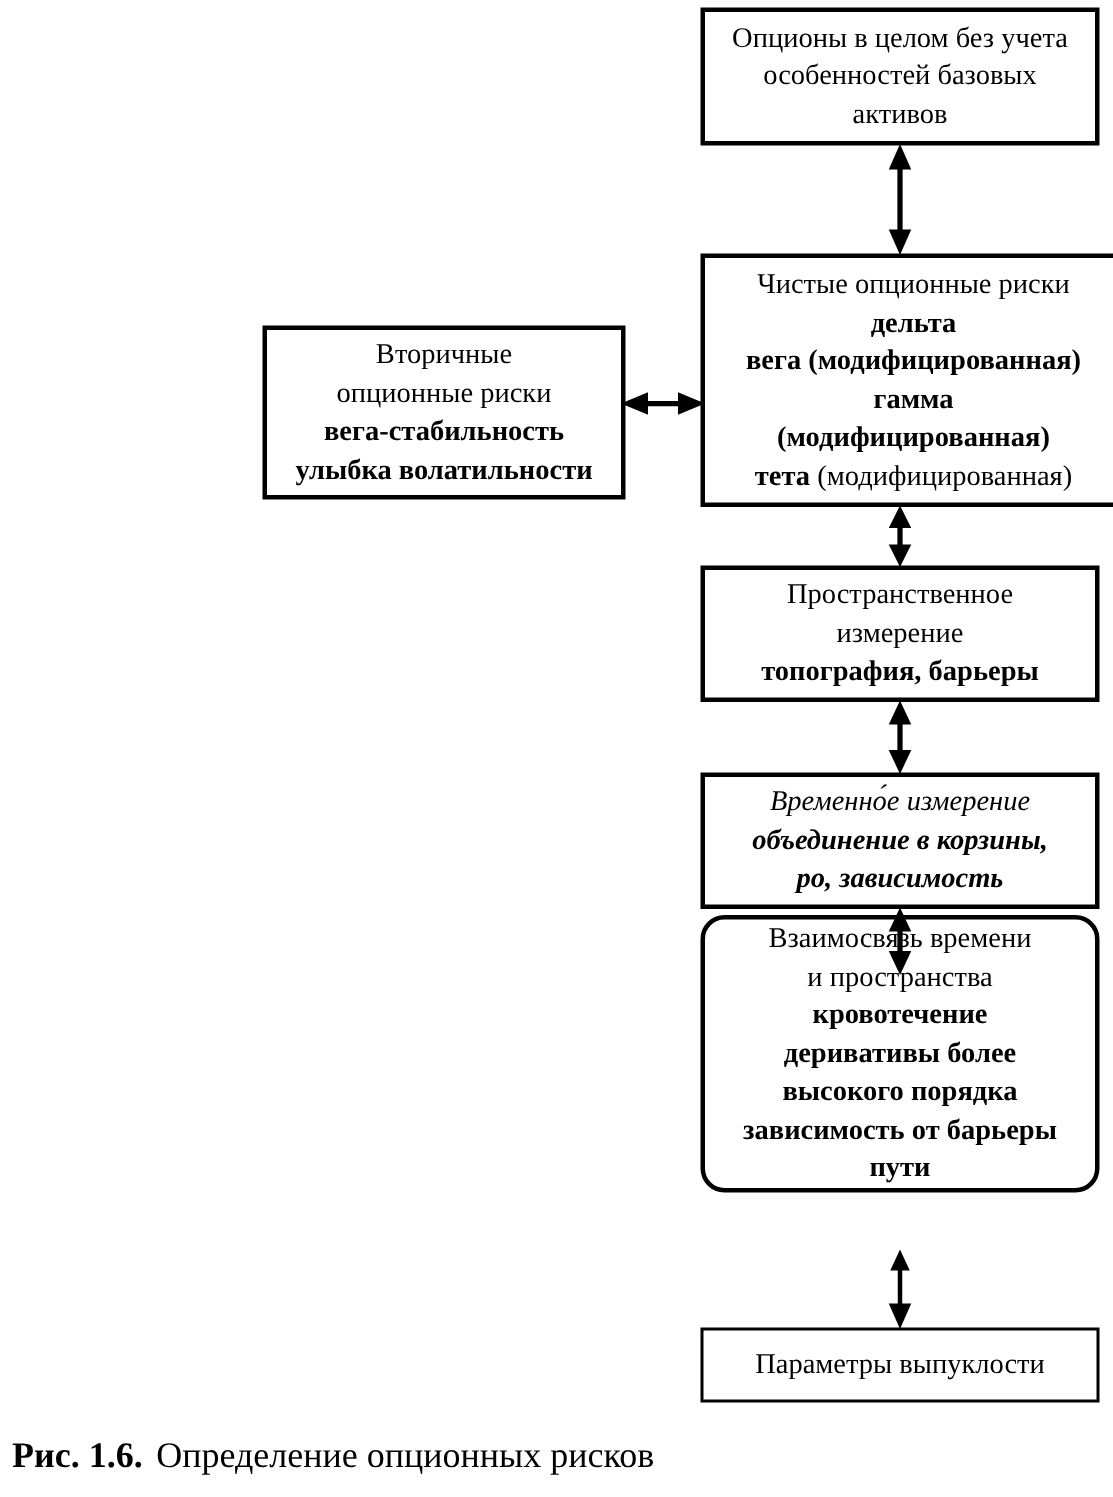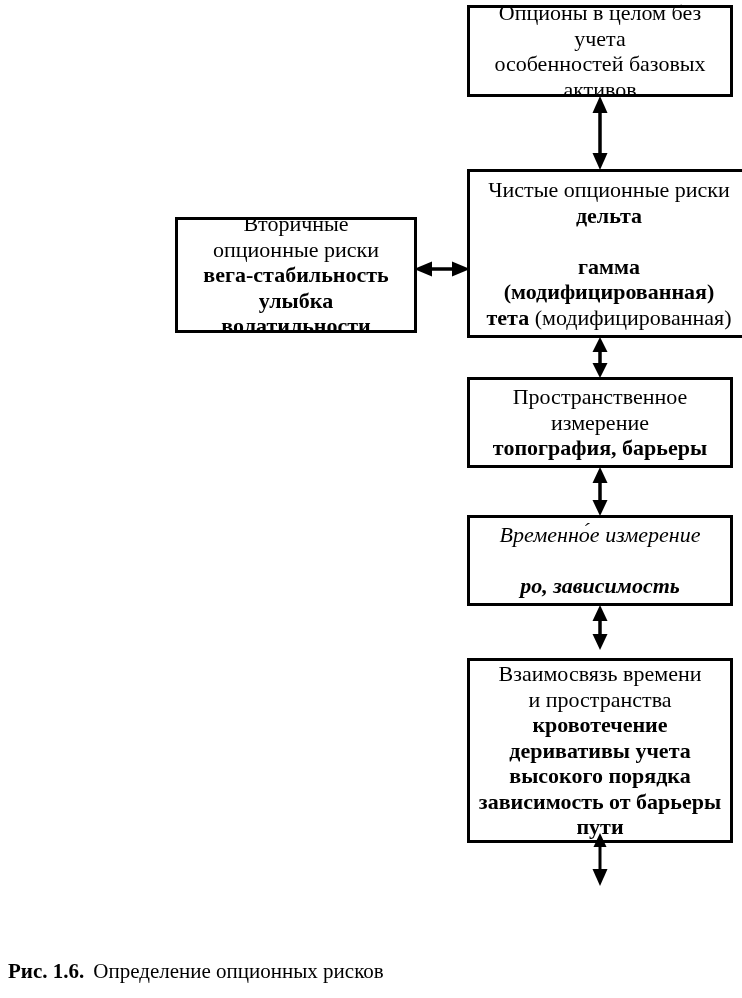--- a/index.html
+++ b/index.html
@@ -34,33 +34,33 @@
     justify-content: center;
     text-align: center;
   }
   .node.thin { border-width: 2px; }
 
   .node-text {
     display: block;
     width: 100%;
     padding: 0 6px;
     box-sizing: border-box;
-    font-size: 22px;
+    font-size: 19px;
     line-height: 25.5px;
     text-align: center;
   }
   .node-text .b { font-weight: bold; }
 
   
   #node-options-general   { left: 467px; top: 5px;   width: 266px; height: 92px; }
   #node-pure-option-risks { left: 467px; top: 169px; width: 284px; height: 169px; }
   #node-secondary-risks   { left: 175px; top: 217px; width: 242px; height: 116px; }
   #node-spatial-dimension { left: 467px; top: 377px; width: 266px; height: 91px; }
   #node-time-dimension    { left: 467px; top: 515px; width: 266px; height: 91px; font-style: italic; }
-  #node-time-space-link   { left: 467px; top: 658px; width: 266px; height: 185px; }
+  #node-time-space-link   { left: 467px; top: 610px; width: 266px; height: 185px; border-radius: 16px; }
   #node-convexity-params  { left: 467px; top: 885px; width: 266px; height: 50px; }
 
   
   .conn {
     position: absolute;
   }
   .conn svg { display: block; }
 
   #conn-general-to-pure  { left: 586px; top: 96px;  width: 28px; height: 74px; }
   #conn-pure-to-spatial  { left: 586px; top: 337px; width: 28px; height: 41px; }
@@ -68,58 +68,61 @@
   #conn-time-to-link     { left: 586px; top: 605px; width: 28px; height: 45px; }
   #conn-link-to-convex   { left: 586px; top: 833px; width: 28px; height: 53px; }
   #conn-secondary-to-pure{ left: 414px; top: 255px; width: 56px; height: 28px; }
 
   
   #figure-caption {
     position: absolute;
     left: 8px;
     top: 957px;
     width: 726px;
-    font-size: 21px;
+    font-size: 24px;
     line-height: 28px;
     white-space: nowrap;
   }
   #figure-caption .caption-label {
     font-weight: bold;
     margin-right: 9px;
   }
 </style>
 </head>
 <body>
 
 <div id="diagram">
 
   <div class="node" id="node-options-general">
     <span class="node-text"><span>Опционы в целом без учета</span><br><span>особенностей базовых</span><br><span>активов</span></span>
   </div>
 
   <div class="node" id="node-pure-option-risks">
-    <span class="node-text"><span>Чистые опционные риски</span><br><span class="b">дельта</span><br><br><span class="b">гамма</span><br><span class="b">(модифицированная)</span><br><span class="b">тета</span><span> (модифицированная)</span></span>
+    <span class="node-text"><span>Чистые опционные риски</span><br><span class="b">дельта</span><br><span class="b">вега (модифицированная)</span><br><span class="b">гамма</span><br><span class="b">(модифицированная)</span><br><span class="b">тета</span><span> (модифицированная)</span></span>
   </div>
 
   <div class="node" id="node-spatial-dimension">
     <span class="node-text"><span>Пространственное</span><br><span>измерение</span><br><span class="b">топография, барьеры</span></span>
   </div>
 
   <div class="node" id="node-secondary-risks">
     <span class="node-text"><span>Вторичные</span><br><span>опционные риски</span><br><span class="b">вега-стабильность</span><br><span class="b">улыбка волатильности</span></span>
   </div>
 
   <div class="node" id="node-time-dimension">
-    <span class="node-text"><span>Временно́е измерение</span><br><br><span class="b">ро, зависимость</span></span>
+    <span class="node-text"><span>Временно́е измерение</span><br><span class="b">объединение в корзины,</span><br><span class="b">ро, зависимость</span></span>
   </div>
 
   <div class="node" id="node-time-space-link">
-    <span class="node-text"><span>Взаимосвязь времени</span><br><span>и пространства</span><br><span class="b">кровотечение</span><br><span class="b">деривативы учета</span><br><span class="b">высокого порядка</span><br><span class="b">зависимость от барьеры</span><br><span class="b">пути</span></span>
+    <span class="node-text"><span>Взаимосвязь времени</span><br><span>и пространства</span><br><span class="b">кровотечение</span><br><span class="b">деривативы более</span><br><span class="b">высокого порядка</span><br><span class="b">зависимость от барьеры</span><br><span class="b">пути</span></span>
   </div>
 
+  <div class="node thin" id="node-convexity-params">
+    <span class="node-text"><span>Параметры выпуклости</span></span>
+  </div>
 
   <div class="conn" id="conn-general-to-pure">
     <svg width="28" height="74" viewBox="0 0 28 74" aria-hidden="true">
       <line x1="14" y1="10" x2="14" y2="64" stroke="#000" stroke-width="3.5"></line>
       <polygon points="14,0 6.5,17 21.5,17" fill="#000"></polygon>
       <polygon points="14,74 6.5,57 21.5,57" fill="#000"></polygon>
     </svg>
   </div>
 
   <div class="conn" id="conn-pure-to-spatial">

